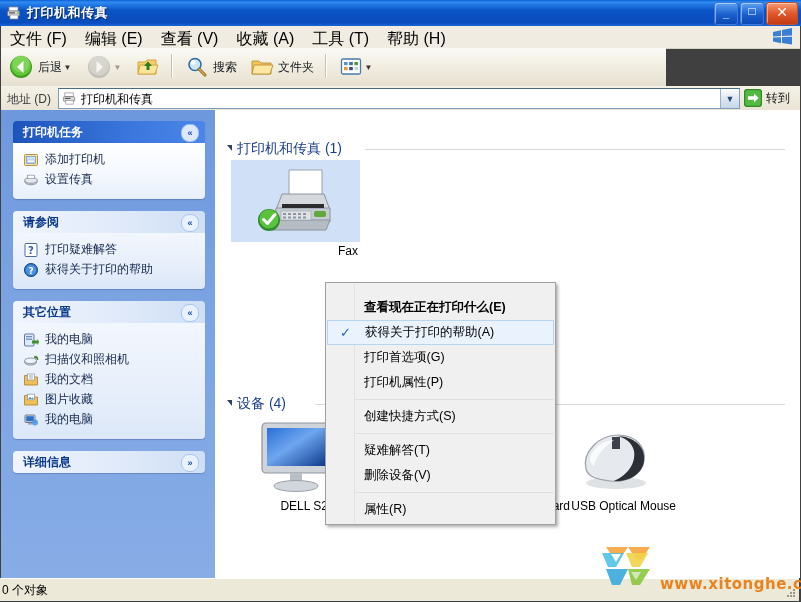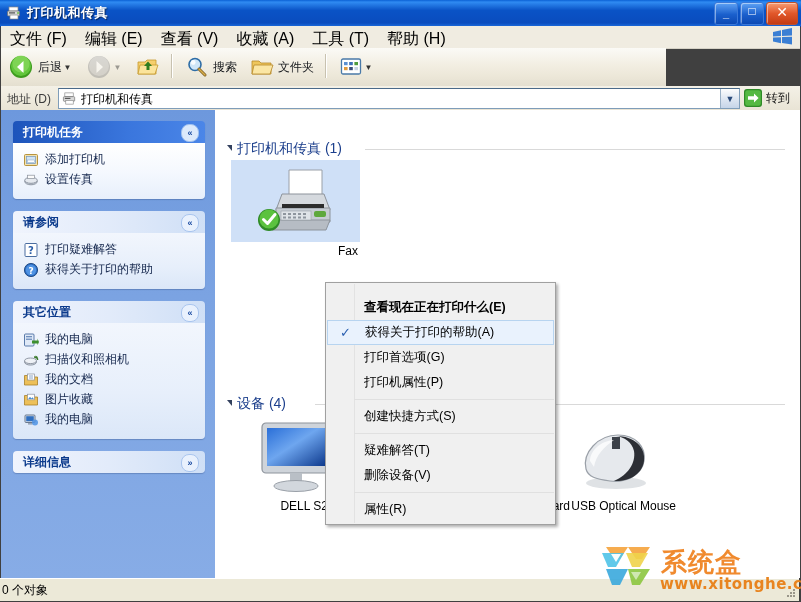--- a/index.html
+++ b/index.html
@@ -607,17 +607,16 @@
     <svg width="200" height="58" viewBox="0 0 200 58" style="position:absolute;left:0;top:0;">
       <path d="M8 6 L30 6 L22 18 L16 18 Z" fill="#f5a33c" opacity=".9"></path>
       <path d="M30 6 L52 6 L44 18 L38 18 Z" fill="#f5a33c" opacity=".9"></path>
       <path d="M4 12 L26 12 L18 26 L10 26 Z" fill="#4fc3e8" opacity=".9"></path>
       <path d="M28 12 L50 12 L42 26 L34 26 Z" fill="#f0d34a" opacity=".9"></path>
       <path d="M8 28 L30 28 L22 44 L14 44 Z" fill="#3aa9dd" opacity=".9"></path>
       <path d="M30 28 L52 28 L42 44 L34 44 Z" fill="#8cc63f" opacity=".9"></path>
       <path d="M13 13 L23 13 L18 21 Z" fill="#ffffff" opacity=".95"></path>
       <path d="M33 31 L43 31 L38 39 Z" fill="#ffffff" opacity=".55"></path>
     </svg>
-    <div class="wm-text1">系统盒</div>
     <div class="wm-text2">www.xitonghe.com</div>
   </div>
 
 </div>
 
 </body></html>

